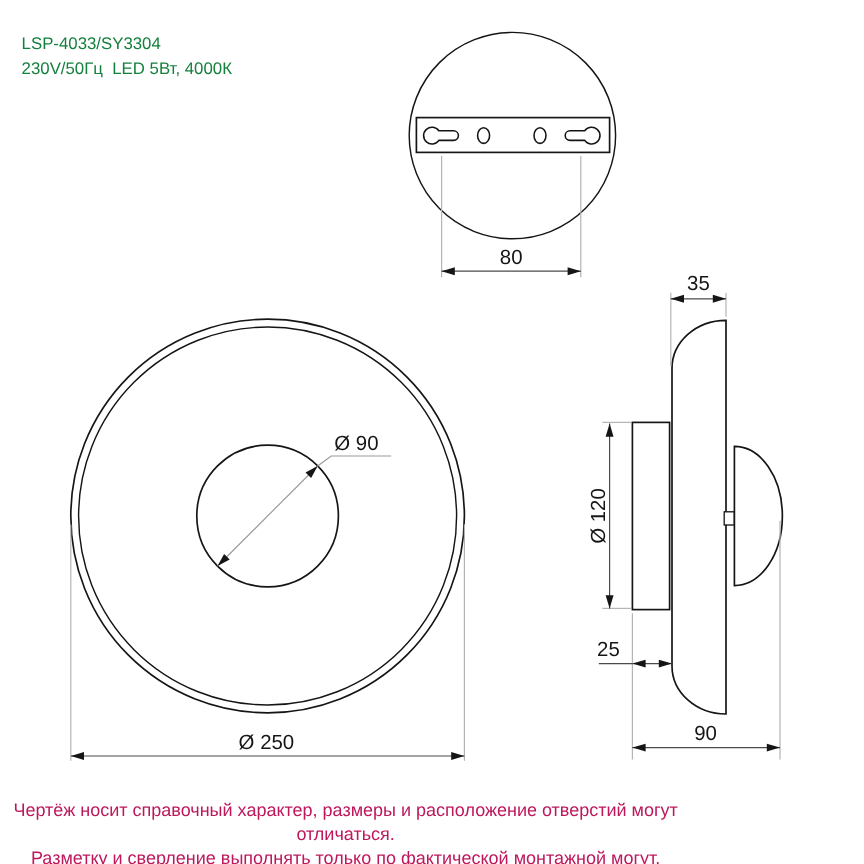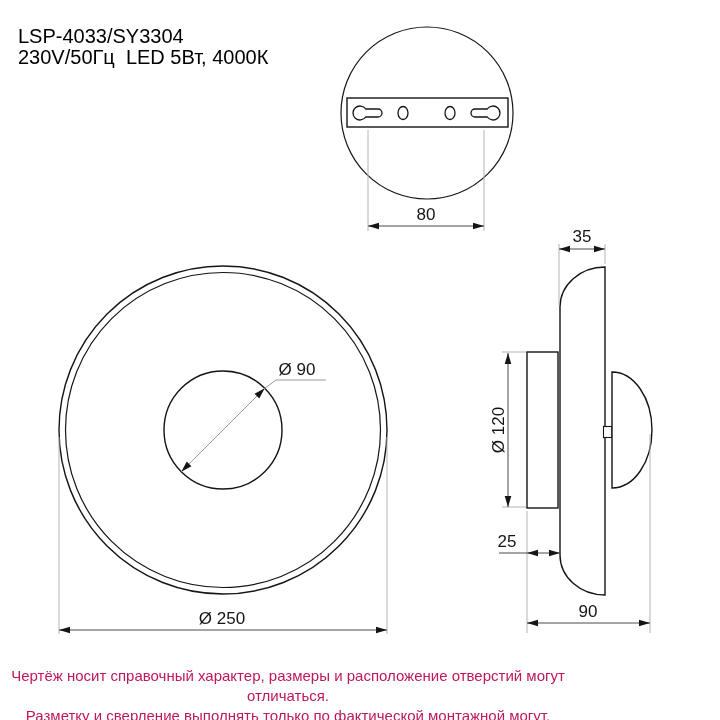--- a/index.html
+++ b/index.html
@@ -1,18 +1,18 @@
 <!DOCTYPE html>
 <html><head>
 <meta charset="utf-8">
 <style>
   html,body{margin:0;padding:0;background:#fff;}
   .canvas{position:relative;width:720px;height:720px;background:#ffffff;overflow:hidden;
           font-family:"Liberation Sans",sans-serif;color:#111;}
-  .header{position:absolute;left:18px;top:26px;font-size:20px;line-height:21px;color:#000000;}
+  .header{position:absolute;left:18px;top:26px;font-size:14px;line-height:21px;color:#15803d;}
   .header .specs{white-space:pre;text-align:right;}
   .footer{position:absolute;left:0;top:666px;width:576px;text-align:center;
           font-size:15px;line-height:20px;color:#be185d;}
   svg{position:absolute;left:0;top:0;}
   .outline{fill:none;stroke:#151515;stroke-width:1.4;}
   .outline-thin{fill:none;stroke:#151515;stroke-width:1.2;}
   .whitefill{fill:#ffffff;stroke:#151515;stroke-width:1.4;}
   .hole{fill:none;stroke:#151515;stroke-width:1.3;}
   .ext{stroke:#b4b4b4;stroke-width:1;fill:none;}
   .dim{stroke:#4a4a4a;stroke-width:1;fill:none;}

